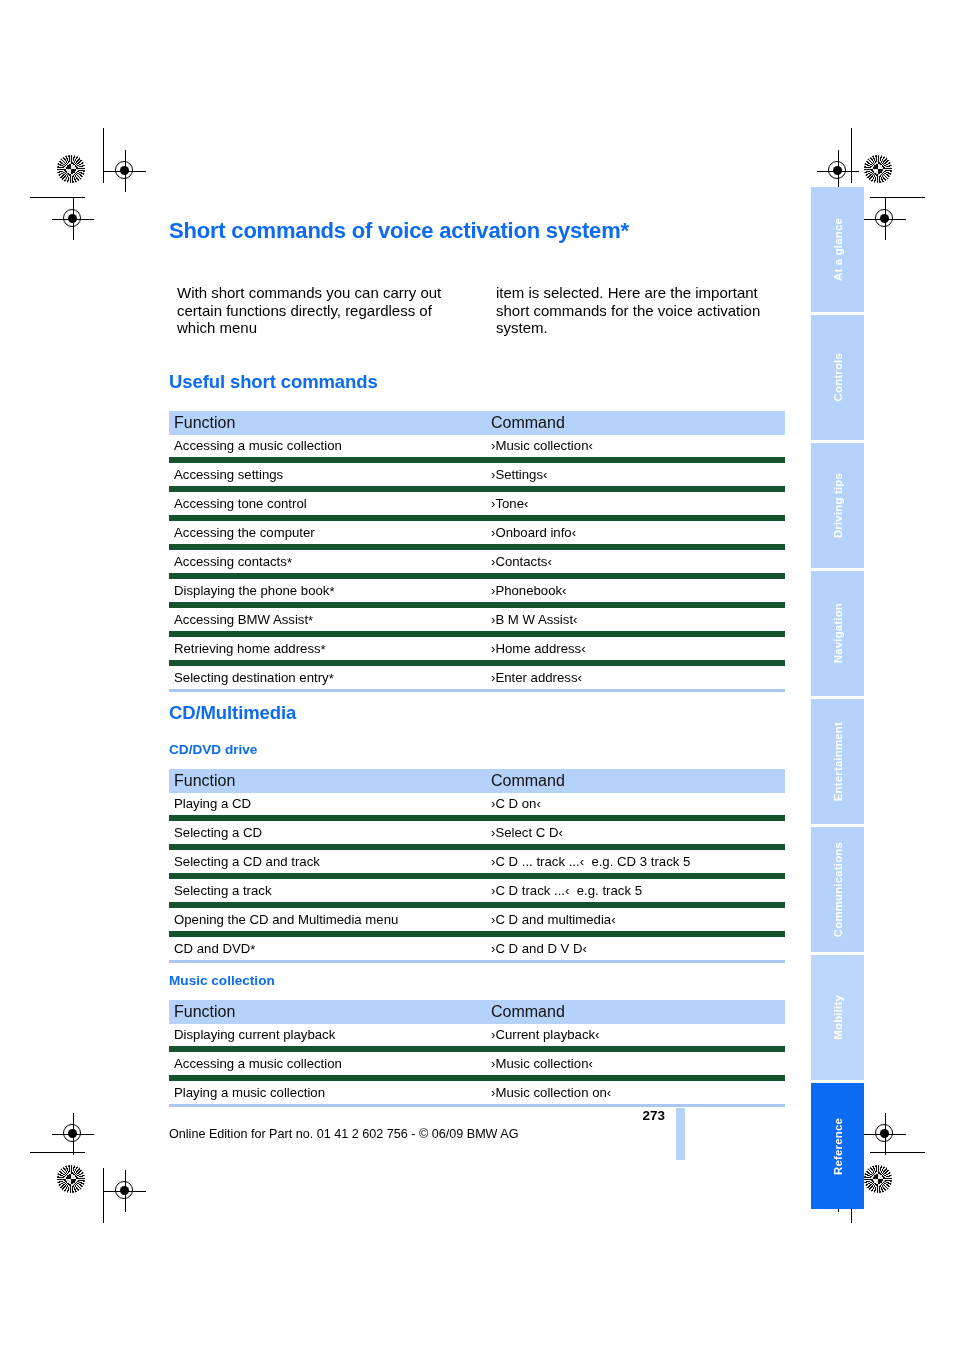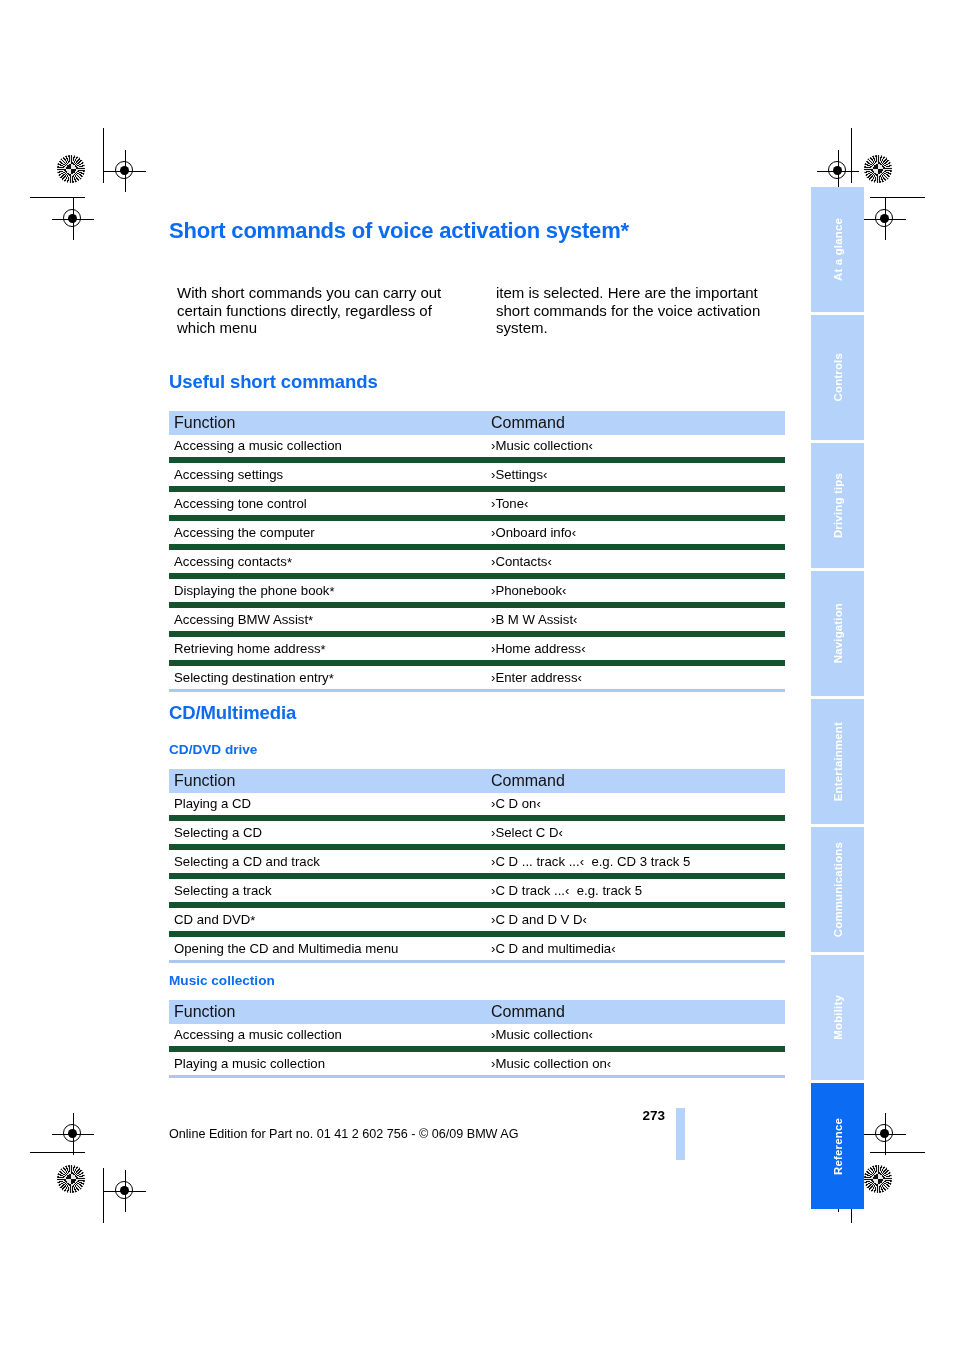--- a/index.html
+++ b/index.html
@@ -357,41 +357,45 @@
             </tr>
             <tr>
               <td class="col-fn"><span>Selecting a CD and track</span></td>
               <td class="col-cmd"><span>›C D ... track ...‹</span>&nbsp; <span class="eg">e.g. CD 3 track 5</span></td>
             </tr>
             <tr>
               <td class="col-fn"><span>Selecting a track</span></td>
               <td class="col-cmd"><span>›C D track ...‹</span>&nbsp; <span class="eg">e.g. track 5</span></td>
             </tr>
             <tr>
+              <td class="col-fn"><span>Opening the CD and Multimedia menu</span></td>
+              <td class="col-cmd"><span>›C D and multimedia‹</span></td>
+            </tr>
+            <tr>
               <td class="col-fn"><span>CD and DVD</span><sup class="ast">*</sup></td>
               <td class="col-cmd"><span>›C D and D V D‹</span></td>
-            </tr>
-            <tr>
-              <td class="col-fn"><span>Opening the CD and Multimedia menu</span></td>
-              <td class="col-cmd"><span>›C D and multimedia‹</span></td>
             </tr>
           </tbody>
         </table>
       </div>
       <div class="block tight">
         <h3 class="sub-title">Music collection</h3>
         <table class="cmd-table">
           <thead>
             <tr>
               <th class="col-fn">Function</th>
               <th class="col-cmd">Command</th>
             </tr>
           </thead>
           <tbody>
             <tr>
+              <td class="col-fn"><span>Displaying current playback</span></td>
+              <td class="col-cmd"><span>›Current playback‹</span></td>
+            </tr>
+            <tr>
               <td class="col-fn"><span>Accessing a music collection</span></td>
               <td class="col-cmd"><span>›Music collection‹</span></td>
             </tr>
             <tr>
               <td class="col-fn"><span>Playing a music collection</span></td>
               <td class="col-cmd"><span>›Music collection on‹</span></td>
             </tr>
           </tbody>
         </table>
       </div>

